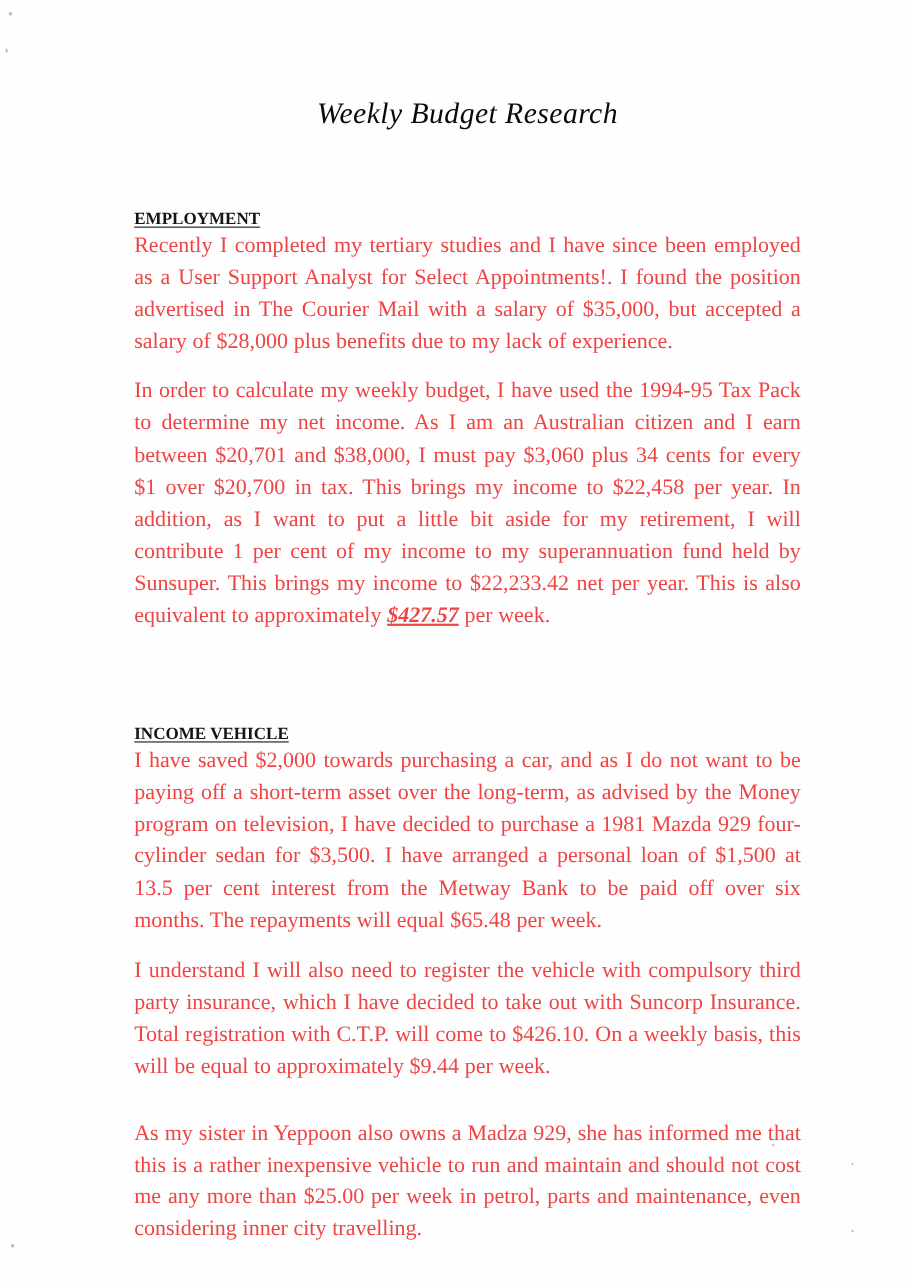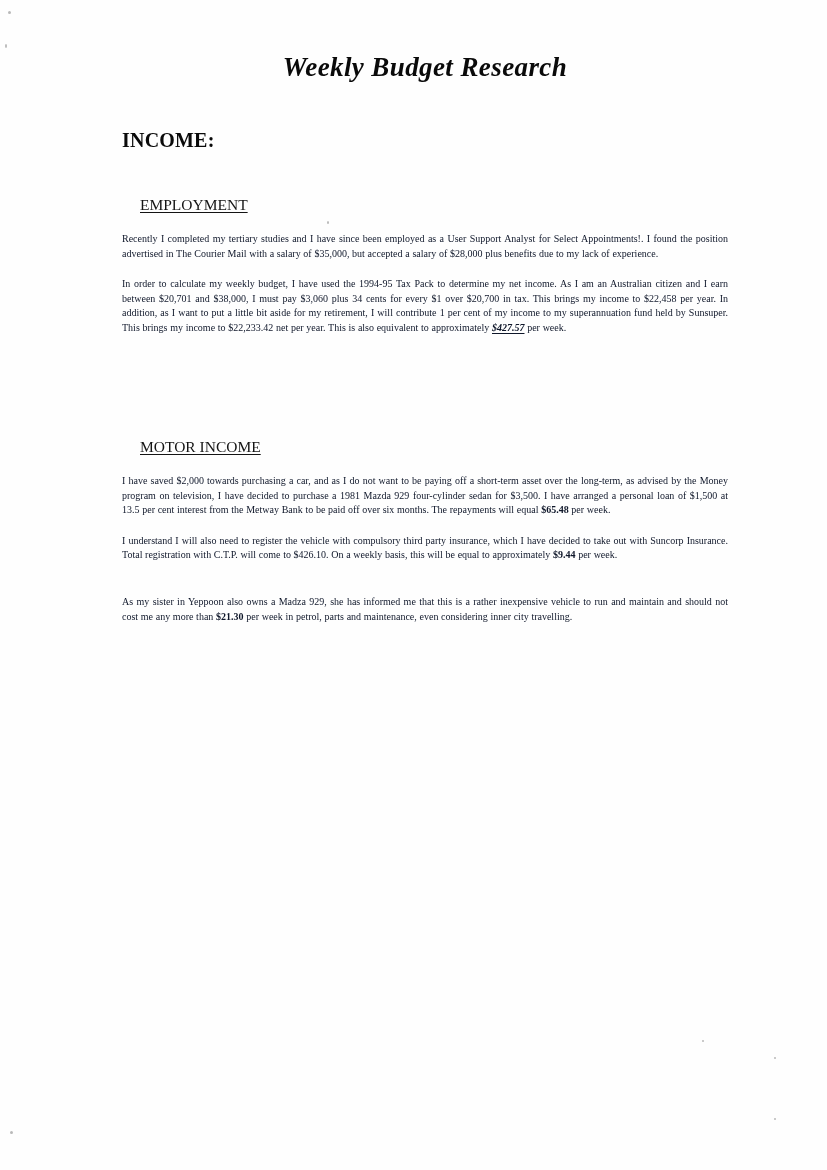--- a/index.html
+++ b/index.html
@@ -32,57 +32,57 @@
 
   .content {
     position: absolute;
     left: 122px;
     top: 0;
     width: 606px;
   }
 
   .doc-title {
     font-size: 27px;
-    font-weight: bold;
+    font-weight: normal;
     font-style: italic;
     text-align: center;
     letter-spacing: 0.4px;
     margin: 0;
-    padding-top: 52px;
+    padding-top: 88px;
     color: #0a0a0a;
   }
 
   .section-heading {
     font-size: 20px;
     font-weight: bold;
     margin: 0;
     color: #0a0a0a;
     letter-spacing: 0.2px;
   }
 
   .sub-heading {
     font-size: 15.5px;
-    font-weight: normal;
+    font-weight: bold;
     text-decoration: underline;
     text-underline-offset: 2px;
-    margin: 18px;
+    margin: 0;
     color: #141414;
   }
 
   p.body-text {
-    font-size: 10px;
+    font-size: 20px;
     line-height: 1.455;
     text-align: justify;
     text-justify: inter-word;
     margin: 0;
-    color: #0f172a;
+    color: #ef4444;
     word-spacing: 0.2px;
   }
 
-  .b { font-weight: bold; }
+  .b { font-weight: normal; }
   .bu { font-weight: bold; text-decoration: underline; text-underline-offset: 2px; font-style: italic; }
 
   
   .gap-income-head { height: 46px; }
   .gap-after-income { height: 26px; }
   .gap-blank-para { height: 16px; }
   .gap-before-expenses { height: 58px; }
   .gap-after-expenses { height: 27px; }
 </style>
 </head>
@@ -97,56 +97,55 @@
   <div class="speck" style="left:774px; top:1057px; width:2px; height:2px;"></div>
   <div class="speck" style="left:774px; top:1118px; width:2px; height:2px;"></div>
   <div class="speck" style="left:10px; top:1131px; width:3px; height:3px;"></div>
 
   <div class="content">
 
     <h1 class="doc-title">Weekly Budget Research</h1>
 
     <div class="gap-income-head"></div>
 
-    <h2 class="section-heading">INCOME:</h2>
 
     <div class="gap-after-income"></div>
 
     <h3 class="sub-heading">EMPLOYMENT</h3>
 
     <p class="body-text">
       <span>Recently I completed my tertiary studies and I have since been employed as a User Support Analyst for Select Appointments!.  I found the position advertised in The Courier Mail with a salary of $35,000, but accepted a salary of $28,000 plus benefits due to my lack of experience.</span>
     </p>
 
     <div class="gap-blank-para"></div>
 
     <p class="body-text">
       <span>In order to calculate my weekly budget, I have used the 1994-95 Tax Pack to determine my net income.  As I am an Australian citizen and I earn between $20,701 and $38,000, I must pay $3,060 plus 34 cents for every $1 over $20,700 in tax.  This brings my income to $22,458 per year.  In addition, as I want to put a little bit aside for my retirement, I will contribute 1 per cent of my income to my superannuation fund held by Sunsuper.  This brings my income to $22,233.42 net per year.  This is also equivalent to approximately </span><span class="bu">$427.57</span><span> per week.</span>
     </p>
 
     <div class="gap-before-expenses"></div>
 
 
     <div class="gap-after-expenses"></div>
 
-    <h3 class="sub-heading">MOTOR INCOME</h3>
+    <h3 class="sub-heading">INCOME VEHICLE</h3>
 
     <p class="body-text">
       <span>I have saved $2,000 towards purchasing a car, and as I do not want to be paying off a short-term asset over the long-term, as advised by the Money program on television, I have decided to purchase a 1981 Mazda 929 four-cylinder sedan for $3,500.  I have arranged a personal loan of $1,500 at 13.5 per cent interest from the Metway Bank to be paid off over six months.  The repayments will equal </span><span class="b">$65.48</span><span> per week.</span>
     </p>
 
     <div class="gap-blank-para"></div>
 
     <p class="body-text">
       <span>I understand I will also need to register the vehicle with compulsory third party insurance, which I have decided to take out with Suncorp Insurance.  Total registration with C.T.P. will come to $426.10.  On a weekly basis, this will be equal to approximately </span><span class="b">$9.44</span><span> per week.</span>
     </p>
 
     <div class="gap-blank-para"></div>
 
 
     <div class="gap-blank-para"></div>
 
     <p class="body-text">
-      <span>As my sister in Yeppoon also owns a Madza 929, she has informed me that this is a rather inexpensive vehicle to run and maintain and should not cost me any more than </span><span class="b">$21.30</span><span> per week in petrol, parts and maintenance, even considering inner city travelling.</span>
+      <span>As my sister in Yeppoon also owns a Madza 929, she has informed me that this is a rather inexpensive vehicle to run and maintain and should not cost me any more than </span><span class="b">$25.00</span><span> per week in petrol, parts and maintenance, even considering inner city travelling.</span>
     </p>
 
   </div>
 </div>
 
 </body></html>

